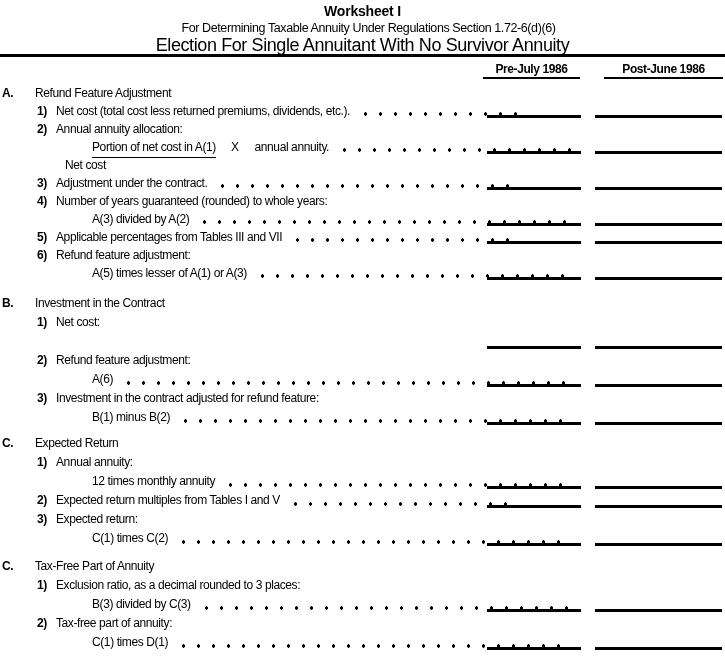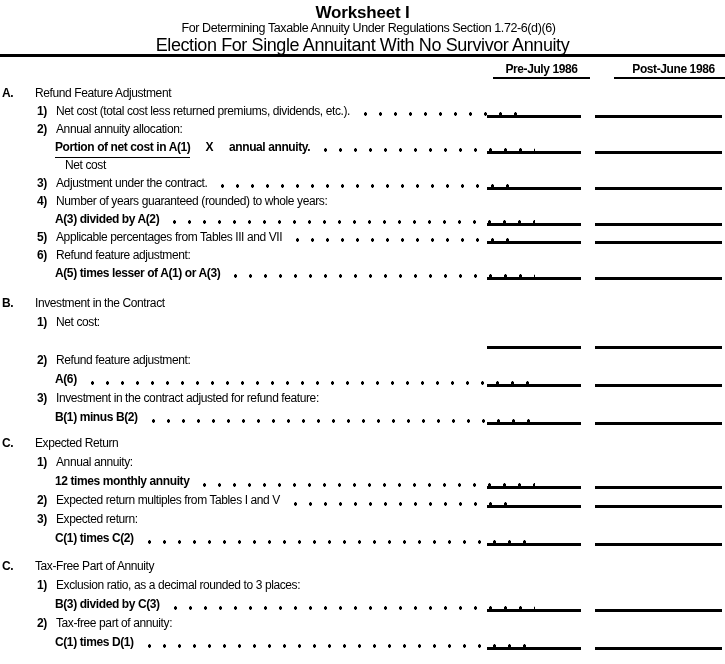--- a/index.html
+++ b/index.html
@@ -6,42 +6,42 @@
   .page{
     position:relative;
     width:725px;height:664px;
     background:#ffffff;color:#000;
     font-family:"Liberation Sans","DejaVu Sans",sans-serif;
     font-size:12px;letter-spacing:-0.4px;
     overflow:hidden;
   }
   
   .title{position:absolute;top:3px;left:0;right:0;text-align:center;
-         font-size:17px;font-weight:bold;letter-spacing:-0.2px;}
+         font-size:14px;font-weight:bold;letter-spacing:-0.2px;}
   .subtitle1{position:absolute;top:21px;left:12px;right:0;text-align:center;font-size:12.5px;}
   .subtitle2{position:absolute;top:35px;left:0;right:0;text-align:center;font-size:18px;}
   .rule{position:absolute;top:54px;left:0;width:725px;height:3px;background:#000;}
-  .colheads{position:absolute;top:62px;left:10px;right:0;height:20px;padding-left:32px;}
+  .colheads{position:absolute;top:62px;left:0;right:0;height:20px;padding-left:32px;}
   .colhead{position:absolute;top:0;display:inline-block;text-align:center;
            font-weight:bold;font-size:12px;border-bottom:2.5px solid #000;padding-bottom:1px;}
   .ch1{left:483px;width:97px;}
   .ch2{left:604px;width:119px;}
   
   .bodywrap{position:absolute;top:84px;left:0;width:725px;}
   .sec{--pitch:19px;}
   .sec.p18{--pitch:18px;}
   .sec:nth-of-type(2){margin-top:12px;}
   .sec:nth-of-type(3){margin-top:7px;}
   .sec:nth-of-type(4){margin-top:9px;}
   .row{position:relative;height:var(--pitch);line-height:var(--pitch);}
   .lead{position:absolute;left:0;top:0;bottom:0;width:482px;display:flex;align-items:baseline;}
   .letter{flex:none;width:33px;padding-left:2px;font-weight:bold;}
   .sec-title{white-space:pre;}
   .ind-item{padding-left:37px;}
-  .ind-sub{padding-left:55px;font-weight:bold;}
+  .ind-sub{padding-left:92px;}
   .num{flex:none;width:19px;font-weight:bold;}
   .txt{white-space:pre;flex:none;}
   .frac-num{border-bottom:1.5px solid #000;padding-bottom:1px;}
   .op{flex:none;margin:0 16px 0 15px;}
   .denom{position:absolute;left:65px;top:0;width:152px;text-align:left;}
   .dots{
     flex:1 1 auto;align-self:stretch;
     margin:0 2px 0 8px;
     background-image:radial-gradient(circle,#000 1.5px,transparent 1.9px);
     background-size:15px 4px;

